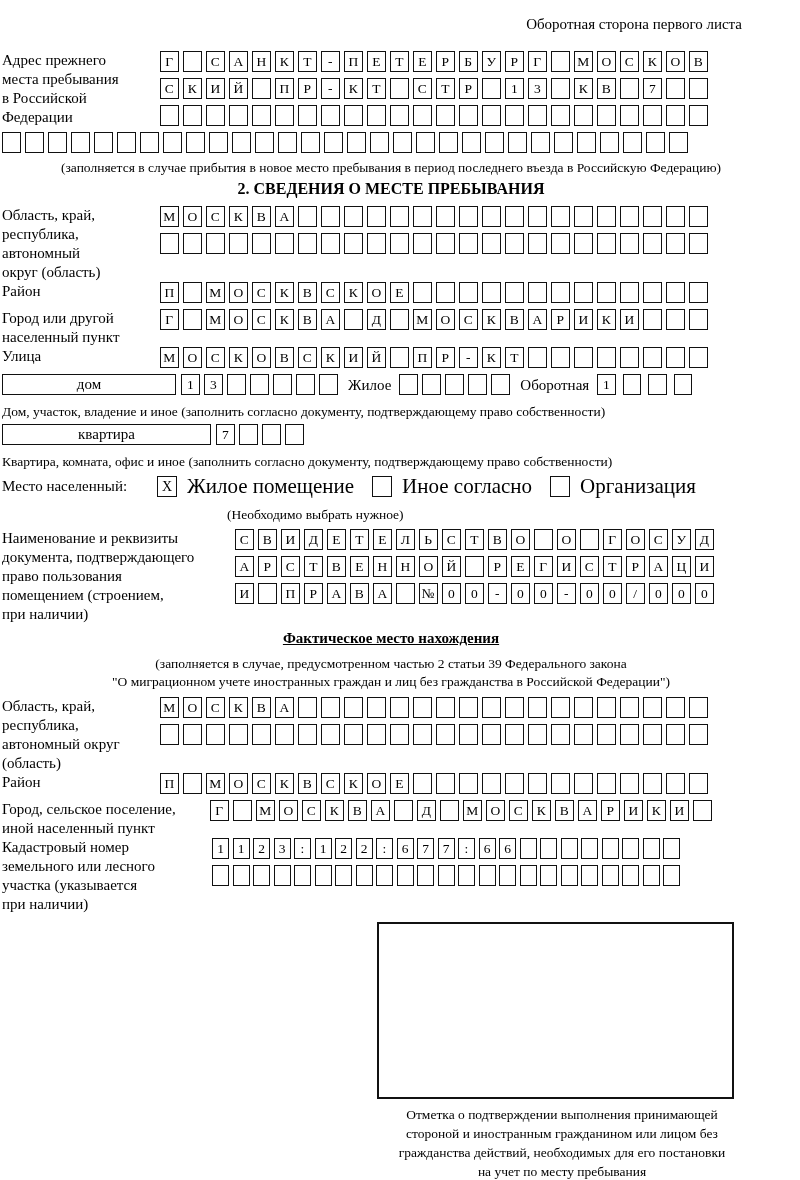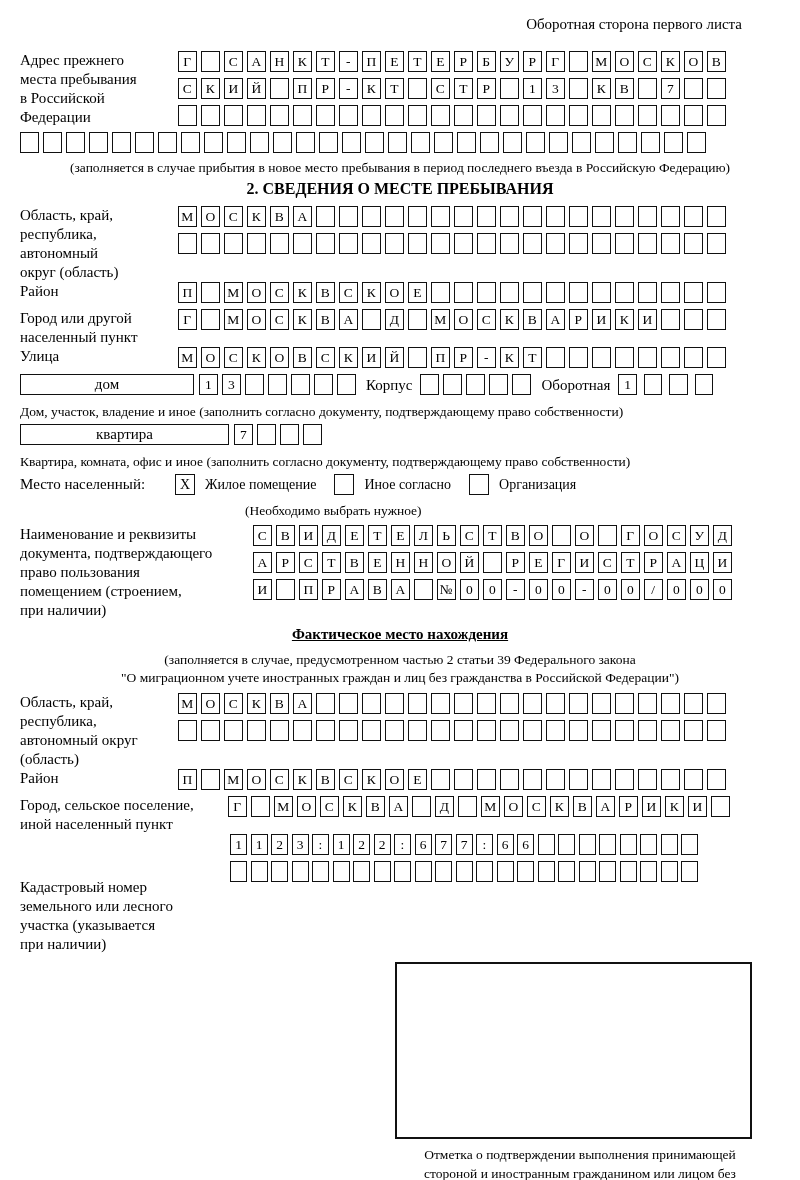--- a/index.html
+++ b/index.html
@@ -1,25 +1,25 @@
 <!DOCTYPE html>
 <html lang="ru"><head>
 <meta charset="utf-8">
 <style>
   html,body{margin:0;padding:0;background:#fff;}
   body{width:800px;height:1180px;overflow:hidden;color:#000;
        font-family:"Liberation Serif","DejaVu Serif",serif;}
-  .page{box-sizing:border-box;width:800px;height:1180px;padding:16px 20px 0 20px;position:relative;}
+  .page{box-sizing:border-box;width:800px;height:1180px;padding:16px 20px 0 2px;position:relative;}
 
   .top-note{text-align:right;font-size:15px;padding-right:38px;margin-bottom:18px;}
 
   .frow{display:flex;align-items:flex-start;}
   .flabel{flex-shrink:0;font-size:15px;line-height:19px;}
   .flabel div{white-space:nowrap;}
-  .w158{width:158px;} .w208{width:208px;} .w233{width:233px;} .w210{width:210px;margin-top:44px;}
+  .w158{width:158px;} .w208{width:208px;} .w233{width:233px;} .w210{width:210px;}
 
   .boxes{white-space:nowrap;margin-bottom:6px;line-height:0;}
   .cbox{display:inline-block;box-sizing:content-box;width:16.5px;height:19px;border:1.5px solid #111;
         margin-right:4.5px;text-align:center;font-size:13.5px;line-height:19px;vertical-align:top;}
   .boxes.tight .cbox{width:15px;margin-right:3.5px;}
   .boxes.sparse .cbox{margin-right:7px;}
 
   .caption{font-size:13.5px;line-height:17px;margin-bottom:4px;}
   .center{text-align:center;}
   .sec-title{font-size:16px;font-weight:bold;text-align:center;margin:4px 0 8px 0;}
@@ -29,21 +29,21 @@
   .house-line{display:flex;align-items:flex-start;margin-bottom:2px;}
   .named-box{box-sizing:content-box;height:19px;border:1.5px solid #111;display:flex;align-items:center;
              justify-content:center;font-size:15px;margin-right:5px;}
   .house-box{width:172px;} .apt-box{width:207px;}
   .inline-lbl{font-size:15px;line-height:22px;padding:0 8px 0 6px;white-space:nowrap;}
 
   .chkrow{display:flex;align-items:center;margin:2px 0 3px 0;}
   .stay-label{font-size:15px;width:155px;flex-shrink:0;}
   .chk{display:inline-block;box-sizing:content-box;width:18px;height:19px;border:1.5px solid #111;
        text-align:center;font-size:14px;line-height:19px;}
-  .chklbl{font-size:14px;margin:0 18px 0 10px;white-space:nowrap;}
+  .chklbl{font-size:21px;margin:0 18px 0 10px;white-space:nowrap;}
   .choose-note{font-size:13.5px;margin:8px 0 6px 225px;}
 
   .stamp-box{box-sizing:border-box;width:357px;height:177px;border:2px solid #111;margin:8px 0 6px 375px;}
   .stamp-caption{width:400px;margin-left:360px;text-align:center;font-size:13.5px;line-height:19px;}
 </style>
 </head>
 <body>
 
 <div class="page">
 
@@ -94,21 +94,21 @@
   </div>
 
   <div class="frow">
     <div class="flabel w158">Улица</div>
     <div class="boxes"><span class="cbox">М</span><span class="cbox">О</span><span class="cbox">С</span><span class="cbox">К</span><span class="cbox">О</span><span class="cbox">В</span><span class="cbox">С</span><span class="cbox">К</span><span class="cbox">И</span><span class="cbox">Й</span><span class="cbox"></span><span class="cbox">П</span><span class="cbox">Р</span><span class="cbox">-</span><span class="cbox">К</span><span class="cbox">Т</span><span class="cbox"></span><span class="cbox"></span><span class="cbox"></span><span class="cbox"></span><span class="cbox"></span><span class="cbox"></span><span class="cbox"></span><span class="cbox"></span></div>
   </div>
 
   <div class="house-line">
     <div class="named-box house-box">дом</div>
     <div class="boxes"><span class="cbox">1</span><span class="cbox">3</span><span class="cbox"></span><span class="cbox"></span><span class="cbox"></span><span class="cbox"></span><span class="cbox"></span></div>
-    <div class="inline-lbl">Корпус</div>
+    <div class="inline-lbl">Жилое</div>
     <div class="boxes"><span class="cbox"></span><span class="cbox"></span><span class="cbox"></span><span class="cbox"></span><span class="cbox"></span></div>
     <div class="inline-lbl">Оборотная</div>
     <div class="boxes sparse"><span class="cbox">1</span><span class="cbox"></span><span class="cbox"></span><span class="cbox"></span></div>
   </div>
   <div class="caption">Дом, участок, владение и иное (заполнить согласно документу, подтверждающему право собственности)</div>
 
   <div class="house-line">
     <div class="named-box apt-box">квартира</div>
     <div class="boxes"><span class="cbox">7</span><span class="cbox"></span><span class="cbox"></span><span class="cbox"></span></div>
   </div>

